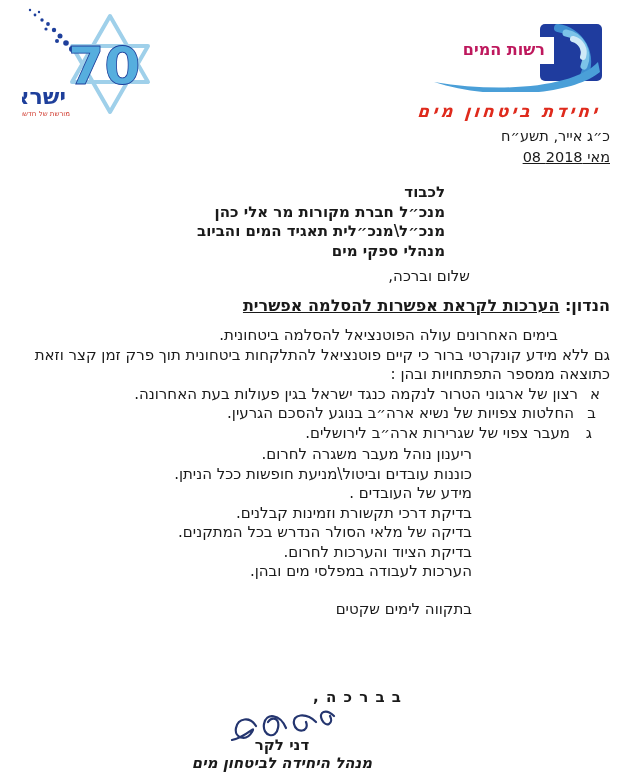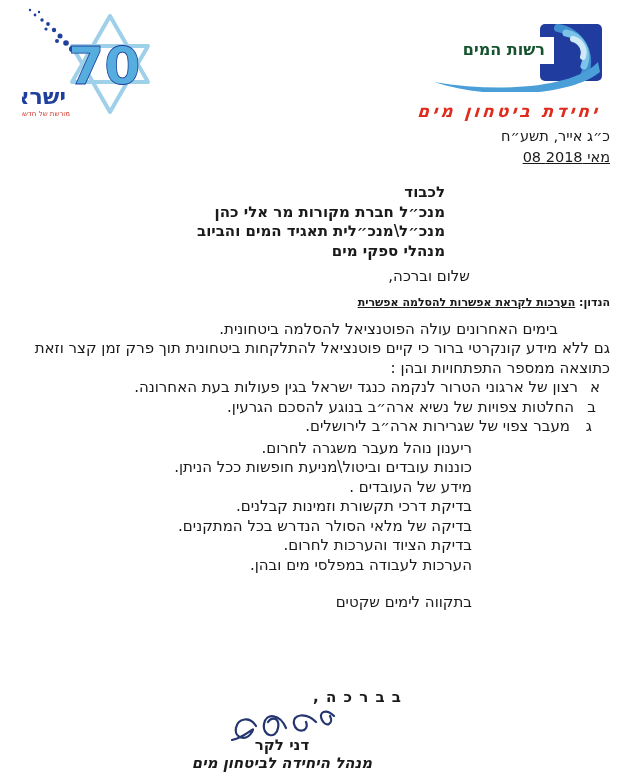--- a/index.html
+++ b/index.html
@@ -16,41 +16,41 @@
   
   .logo-left { position:absolute; top:2px; left:20px; width:150px; height:122px; }
   .logo-right { position:absolute; top:24px; right:22px; width:186px; }
   .wa-art { position:relative; width:186px; height:68px; }
   .wa-square {
     position:absolute; right:0; top:0; width:62px; height:57px;
     background:#1f3c9e; border-radius:5px; overflow:hidden;
   }
   .wa-label {
     position:absolute; right:48px; top:13px; z-index:3;
-    background:#ffffff; color:#14532d; font-weight:bold;
+    background:#ffffff; color:#be185d; font-weight:bold;
     font-size:16px; line-height:1; padding:5px 9px 6px 9px;
     direction:rtl; white-space:nowrap;
   }
   .wa-swoosh { position:absolute; left:0; top:0; z-index:2; }
   .unit-title {
     margin-top:9px; text-align:center; direction:rtl;
     color:#df2a1c; font-weight:bold; font-style:italic;
     font-size:17px; letter-spacing:3px; transform:skewX(-6deg);
     white-space:nowrap;
   }
   
   .letter {
     position:absolute; top:126px; left:14px; right:14px;
     direction:rtl; font-size:15px; line-height:1.3;
   }
   .date-block { direction:rtl; text-align:right; font-size:14.5px; line-height:1.45; }
   .ltr { direction:ltr;text-decoration:underline; }
   .recipients { margin-top:15px; margin-left:0; margin-right:165px; font-weight:bold; line-height:1.3; }
   .greeting { margin-top:6px; margin-right:140px; }
-  .subject { margin-top:9px; font-weight:bold; font-size:11px; }
+  .subject { margin-top:9px; font-weight:bold; font-size:16px; }
   .subject .subject-title { text-decoration:underline; }
   .intro { margin-top:10px; }
   .intro1 { margin-right:52px; }
   .letter-item { display:flex; direction:rtl; }
   .li-0 { margin-right:10px; }
   .li-1 { margin-right:14px; }
   .li-2 { margin-right:18px; }
   .letter-item .letter-bullet { width:22px; flex:0 0 auto; }
   .request { margin-top:10px; font-weight:bold; }
   .actions { margin-top:2px; margin-right:138px; }

